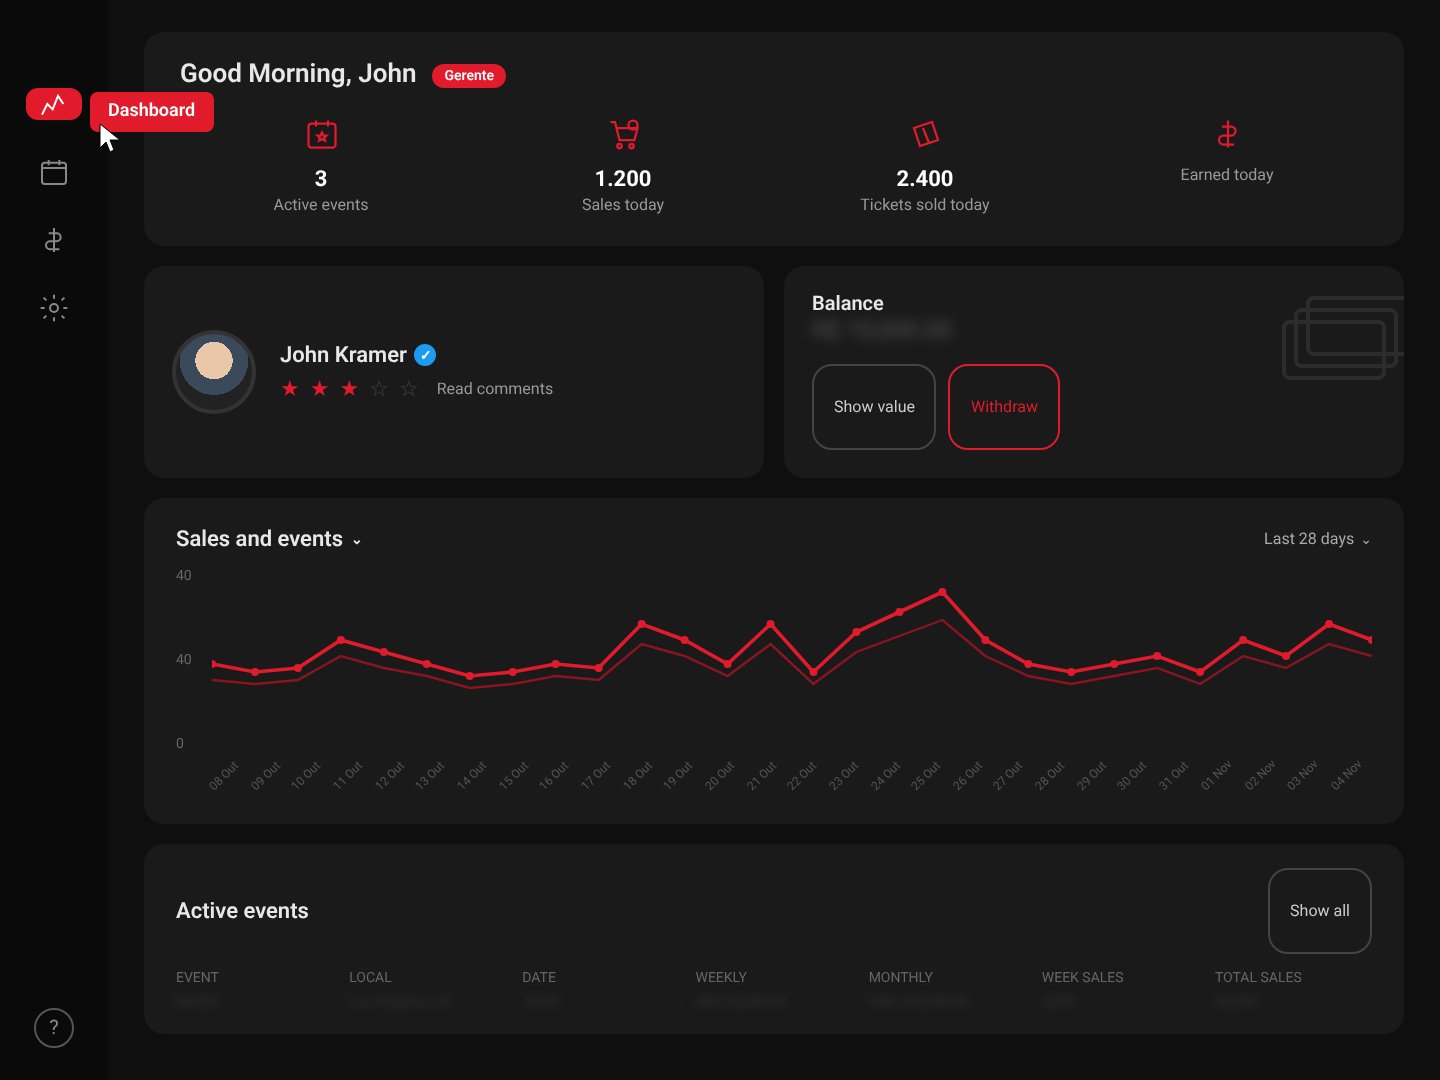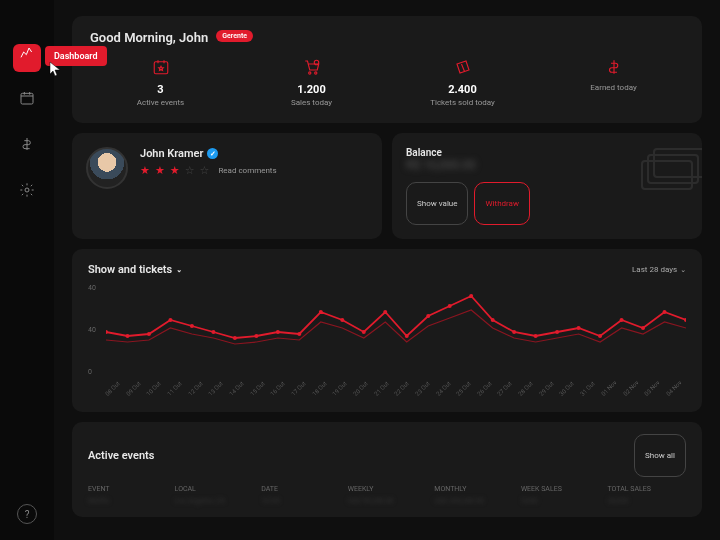--- a/index.html
+++ b/index.html
@@ -1,39 +1,39 @@
 <!DOCTYPE html>
 <html><head>
 <meta charset="utf-8">
 <style>
 *{box-sizing:border-box;margin:0;padding:0;font-family:-apple-system,BlinkMacSystemFont,"Segoe UI",Roboto,sans-serif}
 body{background:#0f0f0f;color:#e8e8e8;width:720px;height:540px;overflow:hidden;font-size:10px}
 .app{display:flex;height:100%}
 .sidebar{width:54px;background:#0a0a0a;display:flex;flex-direction:column;align-items:center;padding-top:44px;gap:18px;position:relative}
-.nav-btn{width:28px;height:28px;display:flex;align-items:flex-start;justify-content:center;border-radius:6px;cursor:pointer;position:relative}
+.nav-btn{width:28px;height:16px;display:flex;align-items:flex-start;justify-content:center;border-radius:6px;cursor:pointer;position:relative}
 .nav-btn svg{width:16px;height:16px;stroke:#888;fill:none;stroke-width:1.5}
 .nav-btn.active{background:#e11b2c}
 .nav-btn.active svg{stroke:#fff}
 .nav-label{position:absolute;left:32px;top:2px;background:#e11b2c;color:#fff;font-size:9px;font-weight:600;padding:5px 9px;border-radius:4px;white-space:nowrap}
 .cursor{position:absolute;left:48px;top:60px;pointer-events:none;z-index:5}
 .help{position:absolute;bottom:16px;width:20px;height:20px;border:1px solid #555;border-radius:50%;display:flex;align-items:center;justify-content:center;color:#888;font-size:10px;cursor:pointer}
 .main{flex:1;padding:16px 18px;overflow:hidden}
 .hero{background:#1a1a1a;border-radius:10px;padding:14px 18px 16px;margin-bottom:10px}
-.greet{display:flex;align-items:flex-start;gap:8px;margin-bottom:12px}
+.greet{display:flex;align-items:center;gap:8px;margin-bottom:12px}
 .greet h1{font-size:13px;font-weight:600}
 .pill{background:#e11b2c;color:#fff;font-size:7px;padding:2px 6px;border-radius:8px;font-weight:600}
 .stats{display:flex;justify-content:space-between;gap:10px}
 .stat{flex:1;text-align:center}
 .stat-icon{height:20px;display:flex;align-items:center;justify-content:center;margin-bottom:6px}
 .stat-icon svg{width:18px;height:18px;stroke:#e11b2c;fill:none;stroke-width:1.5}
 .stat-val{font-size:11px;font-weight:700;color:#fff;margin-bottom:2px}
 .stat-lbl{font-size:8px;color:#999}
 .row2{display:flex;gap:10px;margin-bottom:10px}
 .card{background:#1a1a1a;border-radius:10px;padding:14px}
-.profile{flex:1;display:flex;align-items:flex-start;gap:12px}
+.profile{flex:1;display:flex;align-items:center;gap:12px}
 .avatar{width:42px;height:42px;border-radius:50%;background:radial-gradient(circle at 50% 35%,#e8c8a8 0 30%,#3a4a5a 30% 55%,#222 55%);border:2px solid #333}
 .pname{display:flex;align-items:center;gap:4px;font-size:11px;font-weight:600;margin-bottom:4px}
 .verify{width:11px;height:11px;background:#1d9bf0;border-radius:50%;display:inline-flex;align-items:center;justify-content:center;color:#fff;font-size:7px}
 .stars{display:flex;align-items:center;gap:5px}
 .star{color:#e11b2c;font-size:11px}
 .star.empty{color:#444}
 .rc{font-size:8px;color:#999;margin-left:4px;cursor:pointer}
 .balance{flex:1;position:relative;overflow:hidden}
 .balance h3{font-size:10px;font-weight:600;margin-bottom:0}
 .blur-val{font-size:12px;color:#555;filter:blur(3px);margin-bottom:10px}
@@ -173,21 +173,21 @@
         <div class="bal-btns">
           <button class="btn">Show value</button>
           <button class="btn red">Withdraw</button>
         </div>
       </div>
     </div>
 
     <div class="card chart-card">
       <div class="chart-head">
         <div class="chart-title">
-          <span>Show and tickets</span>
+          <span>Sales and events</span>
           <span class="chev">⌄</span>
         </div>
         <div class="range">
           <span>Last 28 days</span>
           <span class="chev">⌄</span>
         </div>
       </div>
       <div class="chart-area">
         <span class="ytick" style="top:-2px">40</span>
         <span class="ytick" style="top:40px">40</span>

